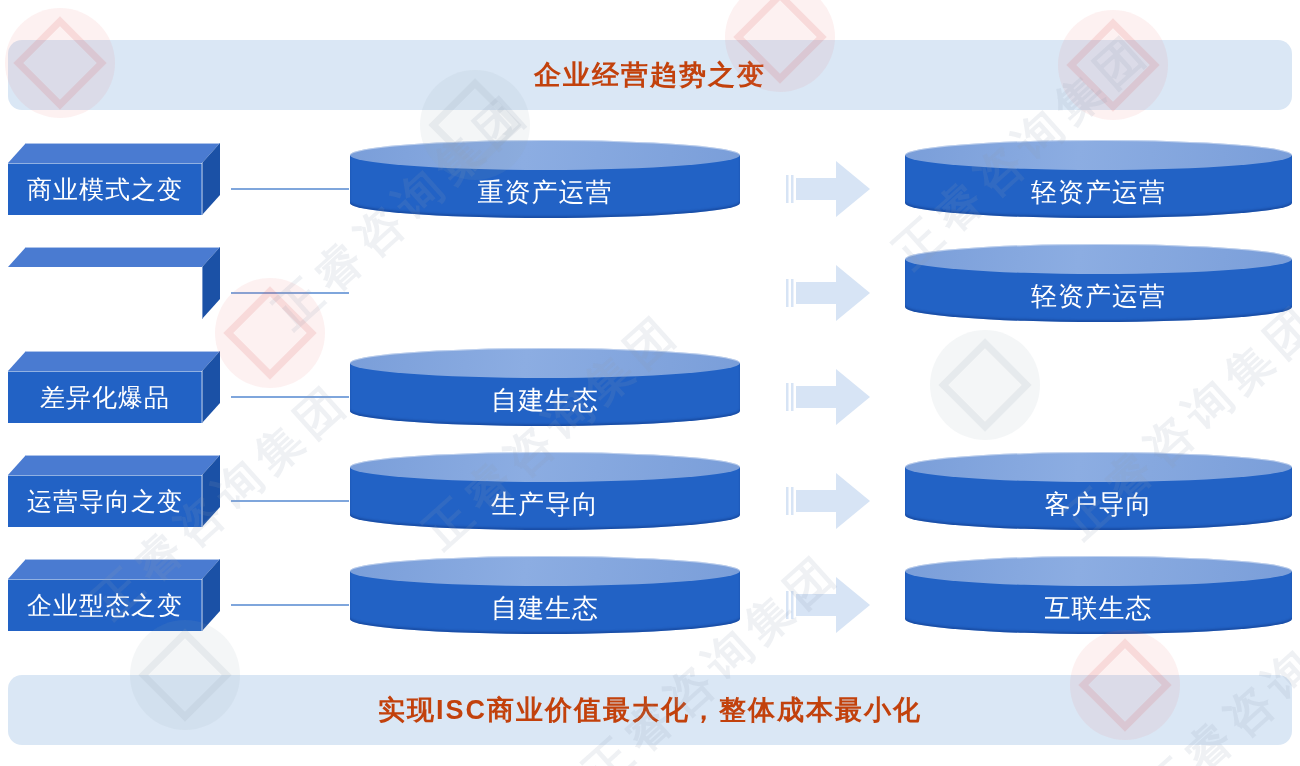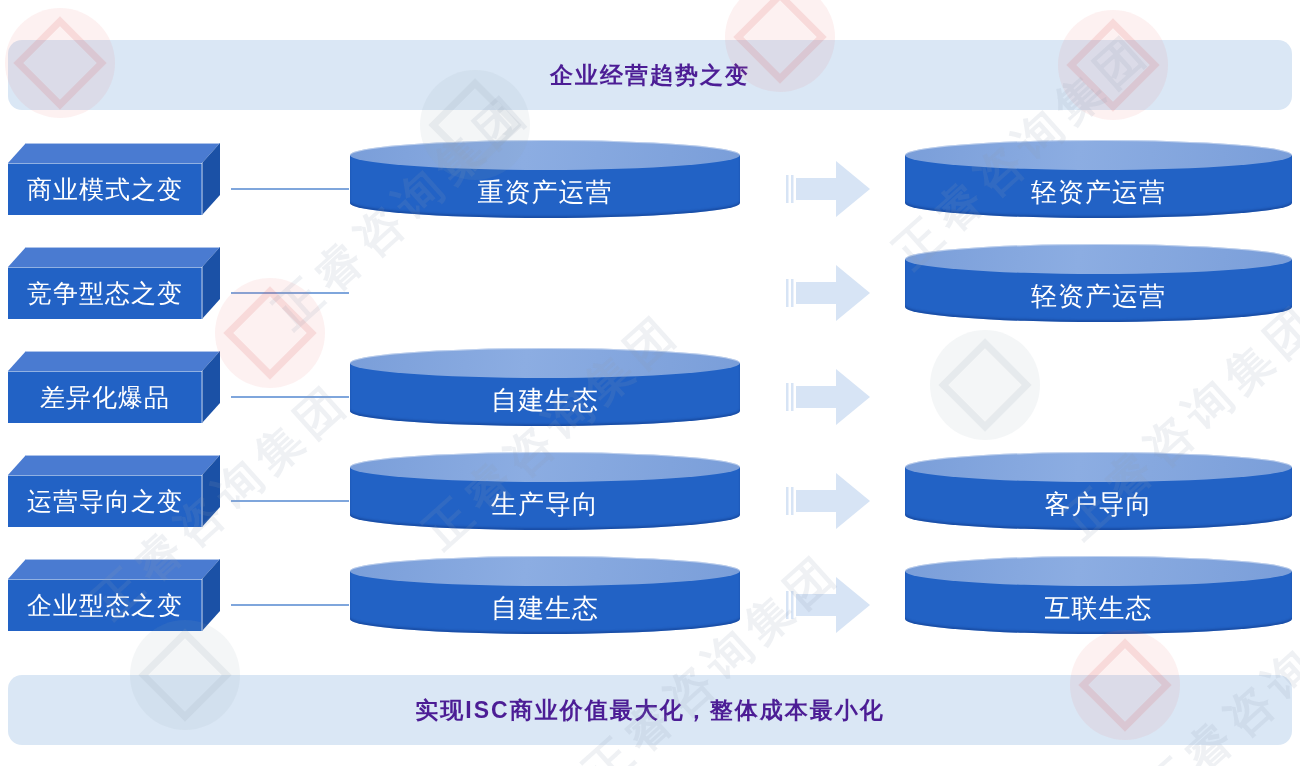--- a/index.html
+++ b/index.html
@@ -7,21 +7,21 @@
     position:relative;width:1300px;height:766px;background:#ffffff;overflow:hidden;
     font-family:"Liberation Sans","DejaVu Sans",sans-serif;
   }
   
   .banner{
     position:absolute;left:8px;width:1284px;height:70px;background:#dae7f5;
     border-radius:14px;display:flex;align-items:center;justify-content:center;z-index:2;
   }
   .banner-top{top:40px;}
   .banner-bottom{top:675px;}
-  .banner-text{color:#4c1d95;font-weight:bold;font-size:23px;letter-spacing:2px;}
+  .banner-text{color:#c2410c;font-weight:bold;font-size:27px;letter-spacing:2px;}
   
   .row{position:absolute;left:0;width:1300px;height:106px;z-index:2;}
   
   .box3d{position:absolute;left:8px;top:7px;width:212px;height:72px;}
   .box-top{
     position:absolute;left:0;top:0;width:194px;height:20px;background:#4a7bd1;
     transform:skewX(-42deg);transform-origin:0 100%;
     box-shadow:inset 0 1px 0 rgba(255,255,255,.55);
   }
   .box-side{
@@ -107,23 +107,20 @@
         <span class="cyl-label">轻资产运营</span>
       </div>
       <div class="cyl-top"></div>
     </div>
   </div>
 
   <div class="row" style="top:240px">
     <div class="box3d">
       <div class="box-top"></div>
       <div class="box-side"></div>
-      <div class="box-front">
-        <span class="box-label">竞争型态之变</span>
-      </div>
     </div>
     <div class="connector"></div>
     <div class="arrow">
       <svg width="84" height="56" viewBox="0 0 84 56" fill="#d7e4f5" xmlns="http://www.w3.org/2000/svg">
         <rect x="0" y="14" width="2.5" height="28"></rect>
           <rect x="5" y="14" width="2.5" height="28"></rect>
         <polygon points="10,17 50,17 50,0 84,28 50,56 50,39 10,39"></polygon>
       </svg>
     </div>
     <div class="cylinder cyl-right">

